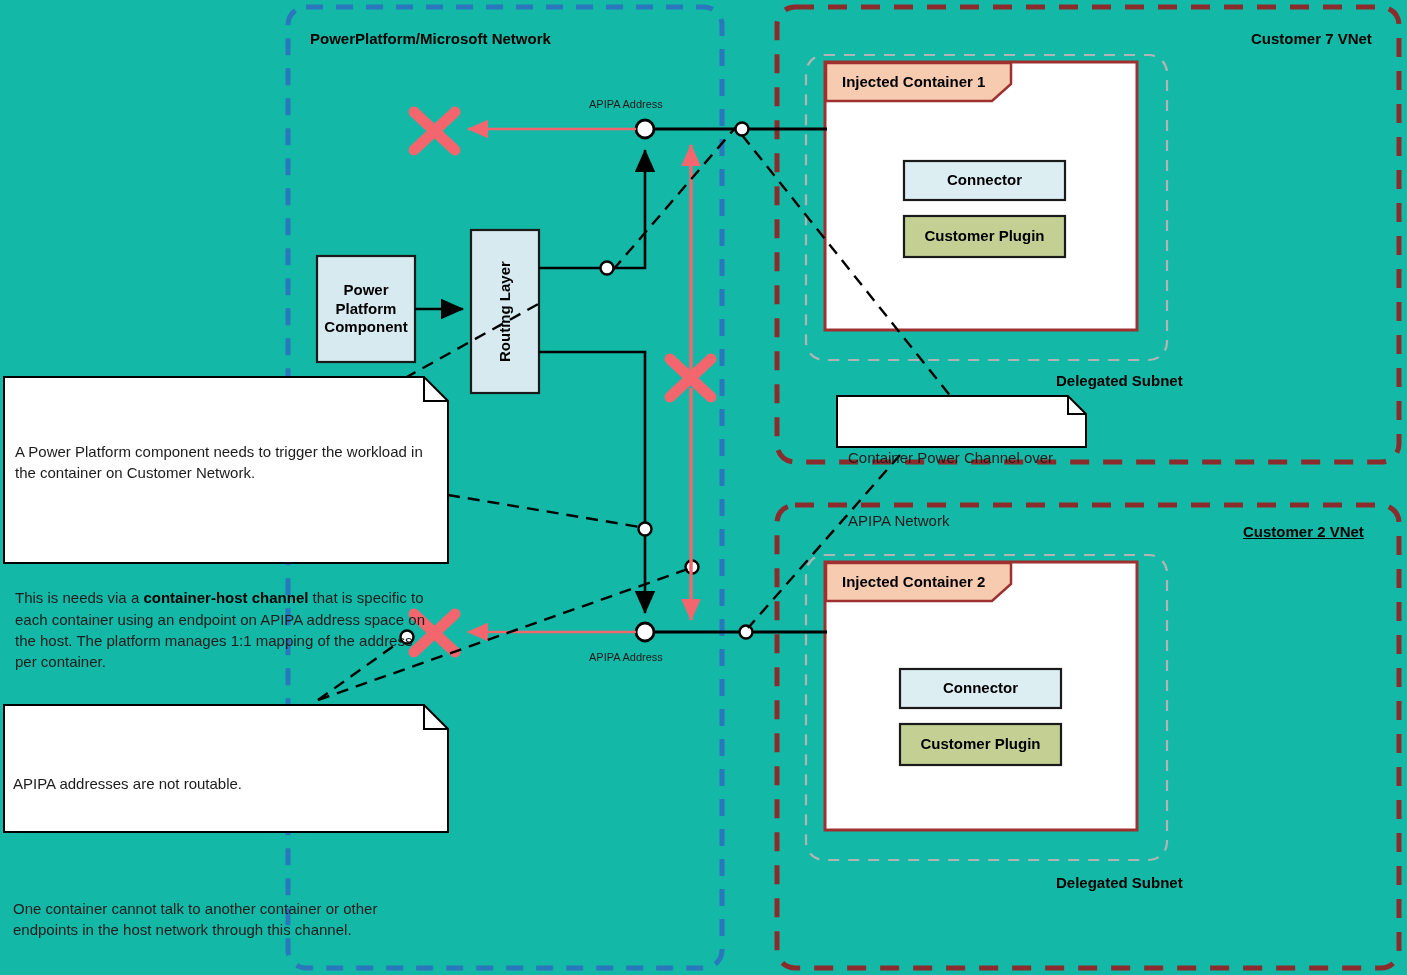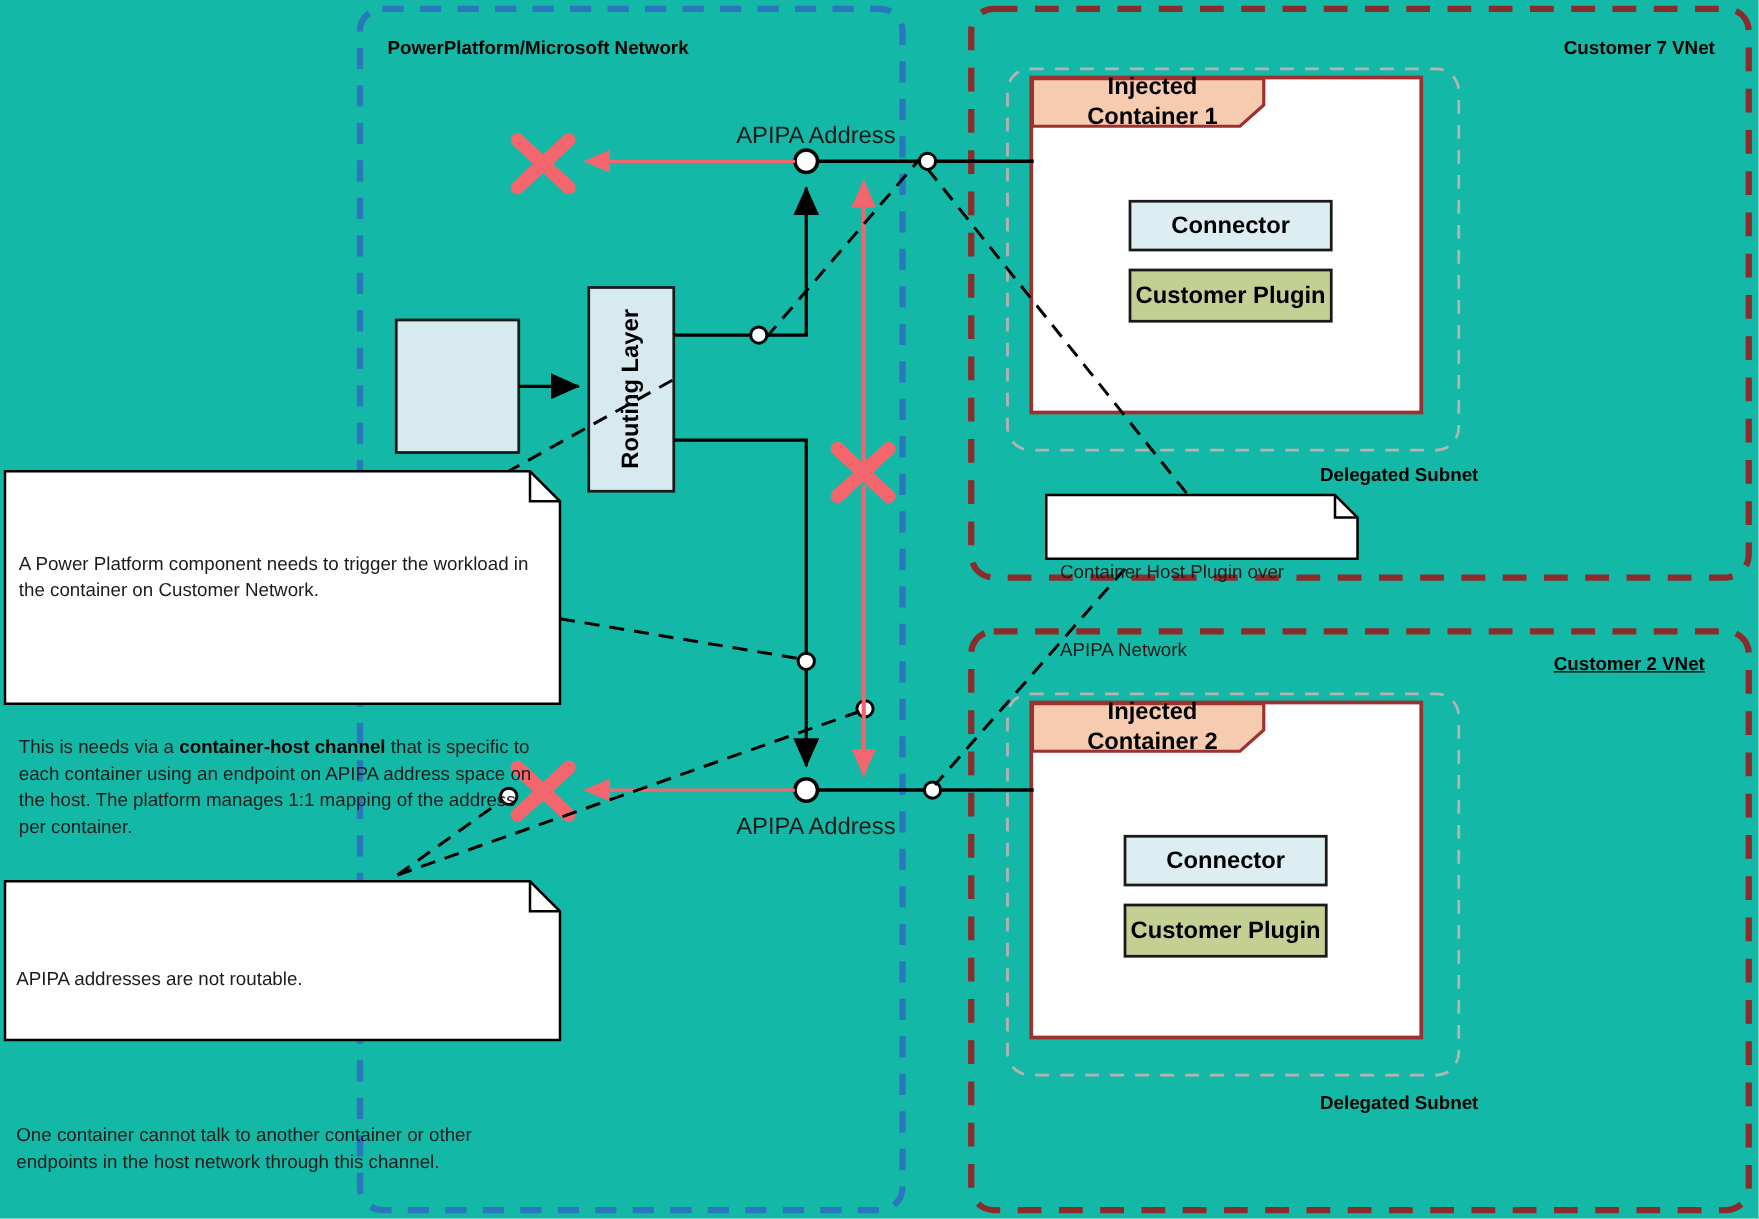--- a/index.html
+++ b/index.html
@@ -27,30 +27,30 @@
     overflow: visible;
   }
   .lbl {
     position: absolute;
     font-family: "Liberation Sans", sans-serif;
     color: #000000;
     white-space: pre;
     line-height: 1.0;
   }
   .bold-lbl { font-weight: bold; font-size: 15px; }
-  .plain-lbl { font-weight: normal; font-size: 19px; color: #1a1a1a; }
+  .plain-lbl { font-weight: normal; font-size: 11px; color: #1a1a1a; }
 
   .boxtext {
     position: absolute;
     display: flex;
     align-items: center;
     justify-content: center;
     text-align: center;
     font-weight: bold;
-    font-size: 19px;
+    font-size: 15px;
     color: #000000;
     line-height: 1.25;
     pointer-events: none;
   }
   .vert-text {
     writing-mode: vertical-rl;
     transform: rotate(180deg);
   }
   .notetext {
     position: absolute;
@@ -227,37 +227,40 @@
   <div class="lbl bold-lbl" style="left:1243px; top:524px;text-decoration:underline;">Customer 2 VNet</div>
 
   <div class="lbl bold-lbl" style="left:1056px; top:373px;">Delegated Subnet</div>
 
   <div class="lbl bold-lbl" style="left:1056px; top:875px;">Delegated Subnet</div>
 
   <div class="lbl plain-lbl" style="left:589px; top:99px;">APIPA Address</div>
 
   <div class="lbl plain-lbl" style="left:589px; top:652px;">APIPA Address</div>
 
+  <div class="boxtext" style="left:317px; top:256px; width:98px; height:106px;">Power
+Platform
+Component</div>
 
   <div class="boxtext vert-text" style="left:471px; top:230px; width:68px; height:163px;">Routing Layer</div>
 
   <div class="boxtext" style="left:842px; top:64px; width:160px; height:36px; justify-content:flex-start;">Injected Container 1</div>
 
   <div class="boxtext" style="left:904px; top:161px; width:161px; height:39px;">Connector</div>
 
   <div class="boxtext" style="left:904px; top:216px; width:161px; height:41px;">Customer Plugin</div>
 
   <div class="boxtext" style="left:842px; top:564px; width:160px; height:36px; justify-content:flex-start;">Injected Container 2</div>
 
   <div class="boxtext" style="left:900px; top:669px; width:161px; height:39px;">Connector</div>
 
   <div class="boxtext" style="left:900px; top:724px; width:161px; height:41px;">Customer Plugin</div>
 
   <div class="notetext" style="left:848px; top:404px; width:225px;">
-    <div>Container Host Plugin over</div>
+    <div>Container Power Channel over</div>
     <div>APIPA Network</div>
   </div>
 
   <div class="notetext" style="left:15px; top:398px; width:420px;">
     <div>A Power Platform component needs to trigger the workload in the container on Customer Network.</div>
     <div style="height:19px;"></div>
     <div><span>This is needs via a </span><b>container-host channel</b><span> that is specific to each container using an endpoint on APIPA address space on the host. The platform manages 1:1 mapping of the address per container.</span></div>
   </div>
 
   <div class="notetext" style="left:13px; top:730px; width:420px;">

